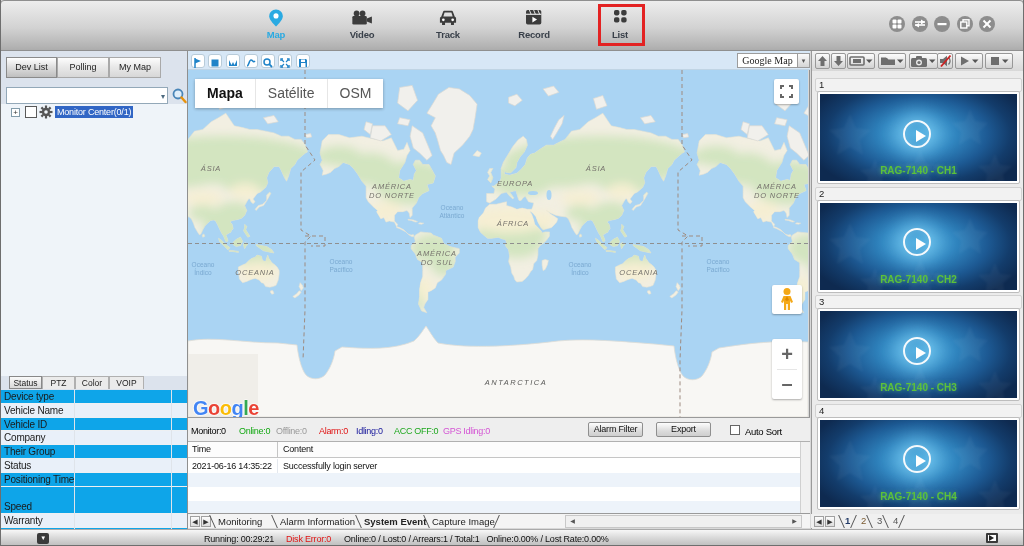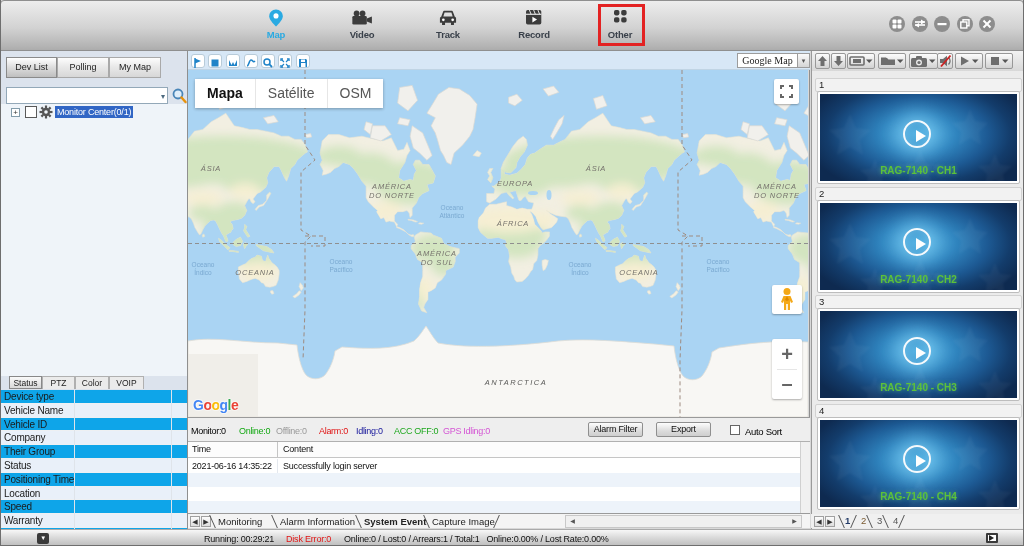--- a/index.html
+++ b/index.html
@@ -27,21 +27,21 @@
 #maparea{left:188px;top:70px;width:622px;height:347px;overflow:hidden;border-right:1px solid #8f8f8f}
 #mapsel{position:absolute;left:7px;top:9px;height:29px;background:#fff;box-shadow:0 1px 3px rgba(0,0,0,.3);font-size:14px;display:flex}
 #mapsel div{padding:0 12px;line-height:29px;color:#565656}
 #mapsel div.b{font-weight:bold;color:#111}
 #mapsel div+div{border-left:1px solid #e6e6e6}
 #fsbtn{position:absolute;left:586px;top:9px;width:25px;height:25px;background:#fff;border-radius:2px;box-shadow:0 1px 2px rgba(0,0,0,.3)}
 #pegman{position:absolute;left:584px;top:215px;width:30px;height:29px;background:#fff;border-radius:2px;box-shadow:0 1px 2px rgba(0,0,0,.3)}
 #zoomctl{position:absolute;left:584px;top:269px;width:30px;height:60px;background:#fff;border-radius:2px;box-shadow:0 1px 2px rgba(0,0,0,.3)}
 #zoomctl .z{width:30px;height:30px;font-size:20px;color:#666;text-align:center;line-height:28px;font-weight:bold}
 #zoomctl .sep{height:1px;background:#e6e6e6;margin:0 5px}
-#glogo{position:absolute;left:5px;top:327px;font-size:14px;font-weight:bold;letter-spacing:-0.5px;text-shadow:0 0 2px #fff,0 0 2px #fff,0 0 2px #fff}
+#glogo{position:absolute;left:5px;top:327px;font-size:20px;font-weight:bold;letter-spacing:-0.5px;text-shadow:0 0 2px #fff,0 0 2px #fff,0 0 2px #fff}
 #attrib{position:absolute;left:314px;top:338px;width:308px;font-size:7.5px;color:#2b2b2b;white-space:nowrap}
 #statrow{left:188px;top:417px;width:622px;height:24px;border-top:1px solid #9a9a9a;background:#eeeeee;font-size:9px;letter-spacing:-0.3px}
 .st{position:absolute;top:8px}
 .gbtn{position:absolute;top:4px;height:15px;background:linear-gradient(#fdfdfd,#dcdcdc 60%,#cfcfcf);border:1px solid #8f8f8f;border-radius:2px;font-size:9px;letter-spacing:-0.2px;color:#111;text-align:center;white-space:nowrap}
 #etable{left:188px;top:441px;width:622px;height:72px;background:#fff;border-top:1px solid #b0b0b0;font-size:9px;letter-spacing:-0.2px;color:#111}
 #etable .hdr{position:absolute;left:0;top:0;width:612px;height:16px;border-bottom:1px solid #c5c5c5;background:#fcfcfc}
 #etable .vline{position:absolute;left:89px;top:0;width:1px;height:16px;background:#c5c5c5}
 #escroll{position:absolute;left:612px;top:0;width:10px;height:72px;background:#f0f0f0;border-left:1px solid #d0d0d0}
 .erow{position:absolute;left:0;width:612px;height:14px;line-height:14px}
 .erow.alt{background:#edf3fa}
@@ -94,21 +94,21 @@
           <path d="M7.5,8 L13,11.3 L7.5,14.6 Z" fill="#fff"></path>
         </g>
       </svg><div class="lbl">Record</div></div>
   <div class="titem" style="left:587px"><svg width="64" height="19">
         <g transform="translate(26,1) scale(0.9)" fill="#3c3c3c">
           <rect x="0" y="0" width="6" height="6" rx="2"></rect>
           <rect x="8" y="0" width="6" height="6" rx="2"></rect>
           <rect x="0" y="8" width="6" height="6" rx="2"></rect>
           <rect x="8" y="8" width="6" height="6" rx="2"></rect>
         </g>
-      </svg><div class="lbl">Other</div></div>
+      </svg><div class="lbl">List</div></div>
   <div class="abs" id="redbox"></div>
   <div class="circbtn" style="left:888px"><svg width="16" height="16">
         <g fill="#fff">
           <rect x="3.5" y="3.5" width="4" height="4" rx="1"></rect>
           <rect x="8.5" y="3.5" width="4" height="4" rx="1"></rect>
           <rect x="3.5" y="8.5" width="4" height="4" rx="1"></rect>
           <rect x="8.5" y="8.5" width="4" height="4" rx="1"></rect>
         </g>
       </svg></div>
     <div class="circbtn" style="left:911px"><svg width="16" height="16">
@@ -175,21 +175,20 @@
     <div class="stab" style="left:108px;width:35px">VOIP</div>
   </div>
   <div class="abs" id="ltable">
       <div class="lrow" style="top:0.0px">Device type</div>
       <div class="lrow alt" style="top:13.8px">Vehicle Name</div>
       <div class="lrow" style="top:27.6px">Vehicle ID</div>
       <div class="lrow alt" style="top:41.4px">Company</div>
       <div class="lrow" style="top:55.2px">Their Group</div>
       <div class="lrow alt" style="top:69.0px">Status</div>
       <div class="lrow" style="top:82.8px">Positioning Time</div>
-      <div class="lrow alt" style="top:96.6px">Location</div>
       <div class="lrow" style="top:110.4px">Speed</div>
       <div class="lrow alt" style="top:124.2px">Warranty</div>
     <div style="position:absolute;left:73px;top:0;width:1px;height:139px;background:#dfe4ea"></div>
     <div style="position:absolute;left:170px;top:0;width:1px;height:139px;background:#dfe4ea"></div>
   </div>
 </div>
 
 <div class="abs" id="mtoolstrip">
     <div class="mbtn" style="left:3px"><svg width="12" height="12">
         <path d="M3,1 V11" stroke="#1f83c8" stroke-width="1.5"></path>

